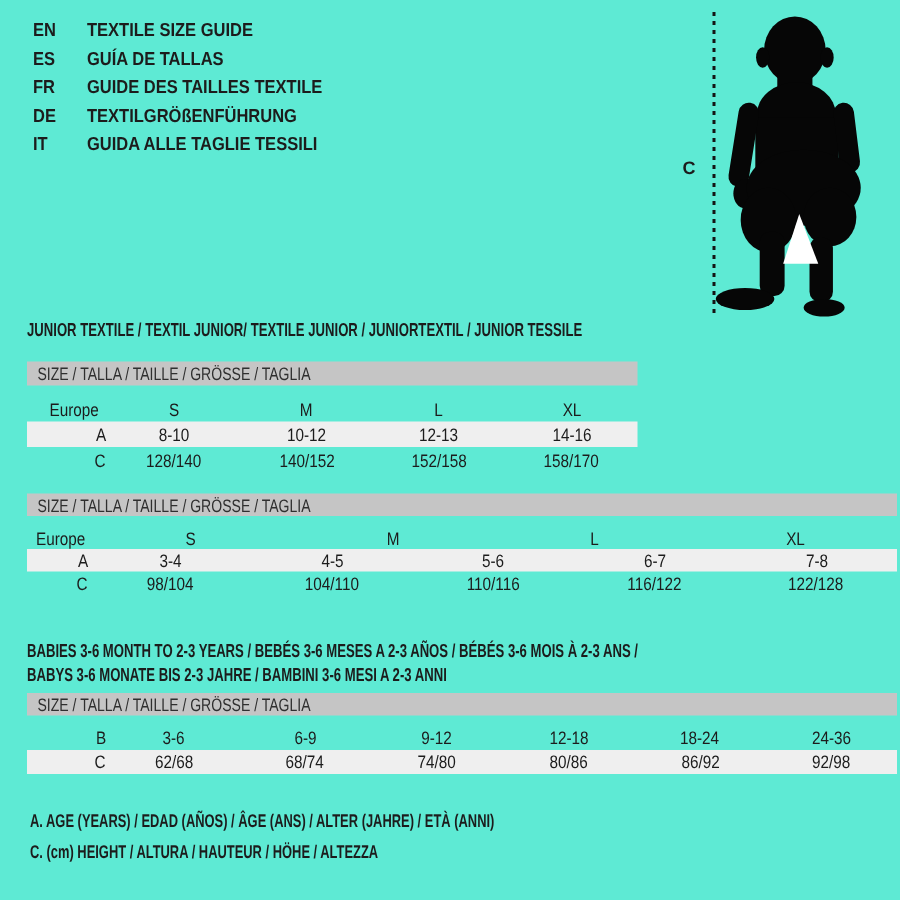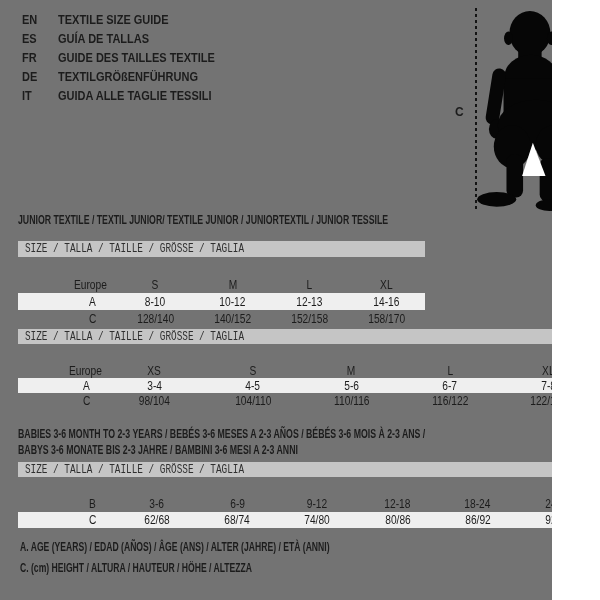--- a/index.html
+++ b/index.html
@@ -1,17 +1,17 @@
 <!DOCTYPE html>
 <html><head>
 <meta charset="utf-8">
 <style>
   html,body{margin:0;padding:0;background:#fff;}
   .canvas{
-    position:relative;width:552px;height:600px;background:#737373;
+    position:relative;width:600px;height:600px;background:#5eead4;
     font-family:"Liberation Sans",sans-serif;color:#1c1c1c;overflow:hidden;
   }
   
   .cx{display:inline-block;white-space:nowrap;}
   .cx-l{transform-origin:0 50%;}
   .s70{transform:scaleX(.70);}
   .s78{transform:scaleX(.78);}
   .s85{transform:scaleX(.85);}
   .s88{transform:scaleX(.88);}
 
@@ -29,30 +29,30 @@
 
   
   .tbl{position:absolute;left:18px;}
   #t1{top:213px;width:407px;}
   #t2{top:320px;width:580px;}
   #t3{top:426px;width:580px;}
   .tbl-title{font-size:12.5px;font-weight:700;line-height:15px;white-space:nowrap;}
   #t3 .tbl-title{line-height:16px;}
   .sub{font-size:8.5px;vertical-align:-2px;}
   .size-bar{height:16px;background:#c5c5c5;display:flex;align-items:center;
-    padding-left:7px;box-sizing:border-box;margin-bottom:19px;font-size:12px;color:#2f2f2f;font-family:Liberation Mono, monospace;}
+    padding-left:7px;box-sizing:border-box;margin-bottom:7px;font-size:12px;color:#2f2f2f;}
   #t1 .size-bar{margin-top:13px;}
   #t2 .size-bar{margin-top:9px;height:15px;}
   #t3 .size-bar{margin-top:4px;height:15px;}
   .trow{display:flex;align-items:center;font-size:12px;}
   #t1 .trow{height:17px;}
   #t2 .trow{height:15px;}
   #t3 .trow{height:16px;}
   .shade{background:#efefef;}
-  .lbl{width:54px;padding-left:6px;box-sizing:border-box;text-align:center;margin-left:45px;}
+  .lbl{width:54px;padding-left:6px;box-sizing:border-box;text-align:right;}
   #t2 .lbl{width:42px;}
   .cell{flex:1;text-align:center;}
 
   
   .notes{position:absolute;left:20px;top:537px;}
   .note{height:21px;line-height:21px;font-weight:700;font-size:12.3px;white-space:nowrap;}
 </style>
 </head>
 <body>
 
@@ -135,21 +135,20 @@
       <div class="cell"><span class="cx s85">158/170</span></div>
     </div>
   </section>
 
   <section class="tbl" id="t2">
     <div class="size-bar">
       <span class="cx cx-l s78">SIZE / TALLA / TAILLE / GRÖSSE / TAGLIA</span>
     </div>
     <div class="trow">
       <div class="lbl"><span class="cx cx-l s85">Europe</span></div>
-      <div class="cell"><span class="cx s85">XS</span></div>
       <div class="cell"><span class="cx s85">S</span></div>
       <div class="cell"><span class="cx s85">M</span></div>
       <div class="cell"><span class="cx s85">L</span></div>
       <div class="cell"><span class="cx s85">XL</span></div>
     </div>
     <div class="trow shade">
       <div class="lbl"><span class="cx cx-l s85">A</span></div>
       <div class="cell"><span class="cx s85">3-4</span></div>
       <div class="cell"><span class="cx s85">4-5</span></div>
       <div class="cell"><span class="cx s85">5-6</span></div>

